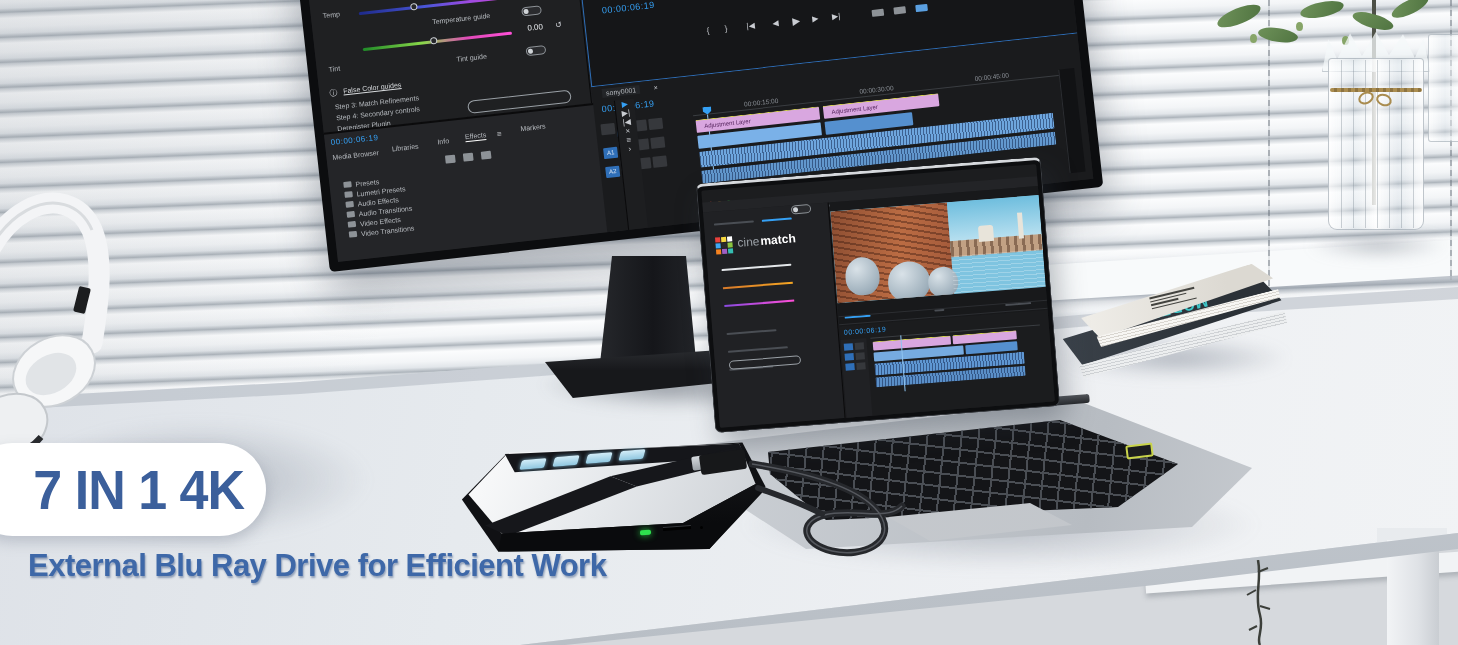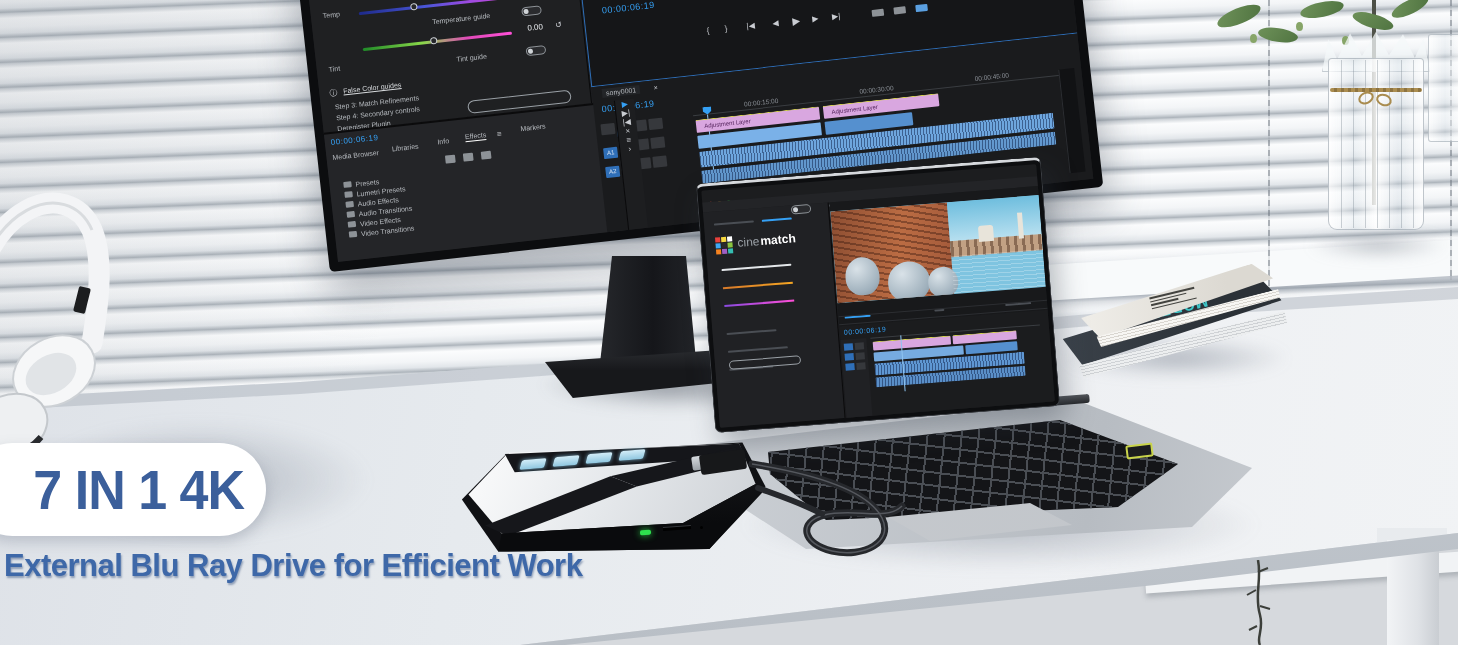--- a/index.html
+++ b/index.html
@@ -142,21 +142,21 @@
   .drv-btn{position:absolute;width:24px;height:10px;transform:skewX(-20deg) rotate(-5deg);border-radius:2px;
     background:linear-gradient(180deg,#d3edf8,#8ec6df);box-shadow:0 0 4px rgba(140,200,230,.8);}
   .led{position:absolute;left:57%;top:75%;width:11px;height:5px;border-radius:2px;background:#2ee04e;box-shadow:0 0 7px #2ee04e;transform:rotate(-4deg);}
   .eject{position:absolute;left:64%;top:72.5%;width:28px;height:4px;background:#000;border-top:1px solid #34373b;transform:rotate(-4deg);}
   .pinhole{position:absolute;left:75%;top:72%;width:3px;height:3px;border-radius:50%;background:#000;}
 
   
   .badge{left:-34px;top:443px;width:300px;height:93px;background:#fff;border-radius:47px;
     display:flex;align-items:center;justify-content:flex-end;padding-right:22px;box-shadow:0 6px 14px rgba(120,130,145,.35);}
   .badge span{font-size:52px;font-weight:bold;color:#3b5f9b;letter-spacing:-1px;transform:scaleY(1.06);white-space:nowrap;}
-  .headline{left:4px;top:548px;font-size:31px;font-weight:bold;color:#3e68a8;letter-spacing:-.5px;
+  .headline{left:28px;top:548px;font-size:31px;font-weight:bold;color:#3e68a8;letter-spacing:-.5px;
     text-shadow:1px 2px 2px rgba(44,74,122,.45);white-space:nowrap;}
 
   
   .adapter{left:700px;top:452px;width:46px;height:20px;transform:rotate(-8deg);background:#17181a;border-radius:3px;}
   .adapter-tip{left:692px;top:456px;width:13px;height:14px;transform:rotate(-8deg);background:linear-gradient(180deg,#d6dade,#9aa0a6);border-radius:2px;}
 </style>
 </head>
 <body>
 
 <div class="scene">

